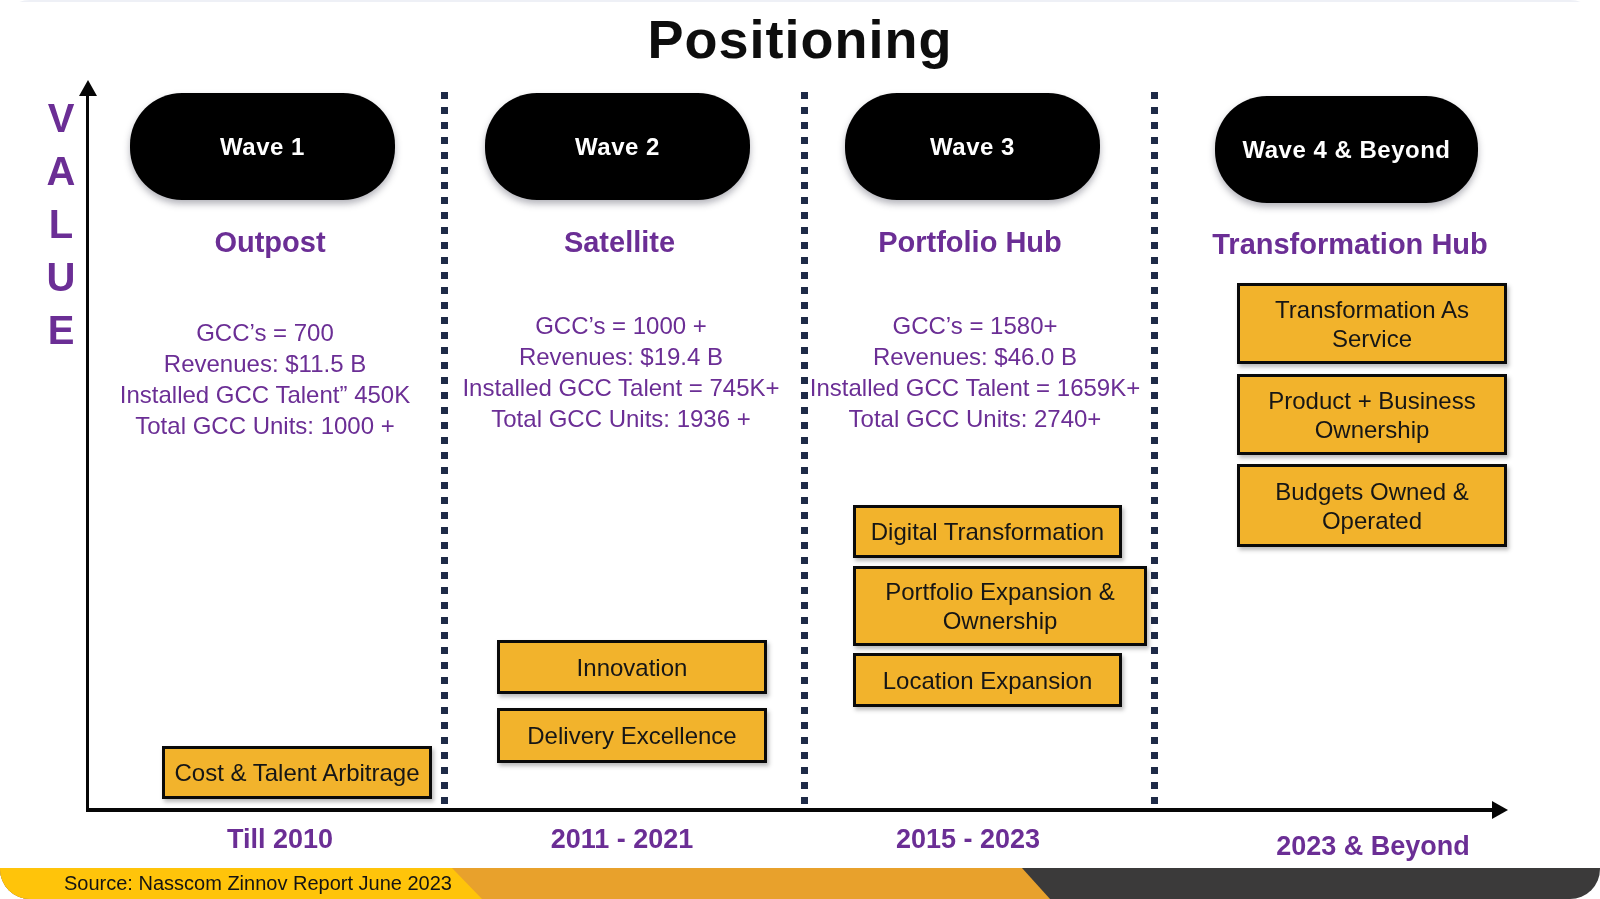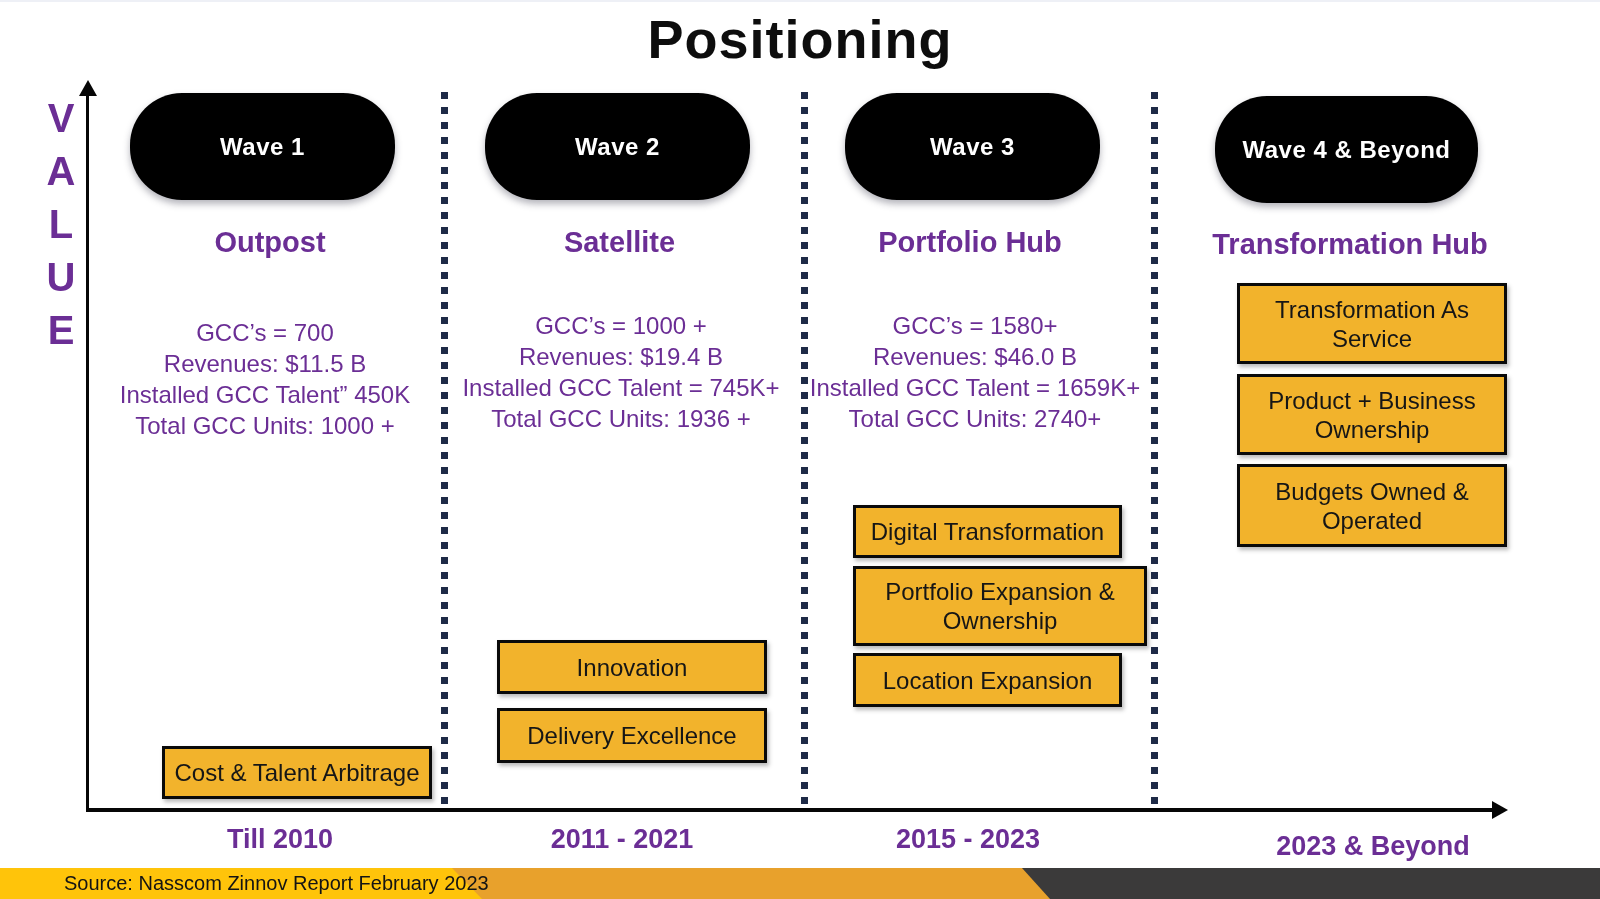--- a/index.html
+++ b/index.html
@@ -1,18 +1,19 @@
 <!DOCTYPE html>
 <html><head>
 <meta charset="utf-8">
 <style>
   html,body{margin:0;padding:0;background:#fff;}
   .page{
     position:relative;width:1600px;height:899px;overflow:hidden;background:#ffffff;
     font-family:"Liberation Sans", sans-serif;
+    border-radius:30px;
   }
   .top-hairline{position:absolute;left:0;top:0;width:1600px;height:2px;background:#eef0f6;}
   .title{
     position:absolute;left:0;top:8px;width:1600px;margin:0;text-align:center;
     font-size:54px;font-weight:800;color:#0d0d0d;letter-spacing:1px;
   }
   
   .y-axis-line{position:absolute;left:86px;top:94px;width:3px;height:717px;background:#060606;}
   .y-arrowhead{position:absolute;left:79px;top:80px;width:0;height:0;
     border-left:9px solid transparent;border-right:9px solid transparent;border-bottom:16px solid #060606;}
@@ -143,15 +144,15 @@
 
   <div class="period" style="left:130px;top:824px">Till 2010</div>
   <div class="period" style="left:472px;top:824px">2011 - 2021</div>
   <div class="period" style="left:818px;top:824px">2015 - 2023</div>
   <div class="period" style="left:1223px;top:831px">2023 &amp; Beyond</div>
 
   <div class="footer">
     <div class="footer-dark"></div>
     <div class="footer-orange"></div>
     <div class="footer-yellow"></div>
-    <div class="footer-text">Source: Nasscom Zinnov Report February 2023</div>
+    <div class="footer-text">Source: Nasscom Zinnov Report June 2023</div>
   </div>
 </div>
 
 </body></html>

